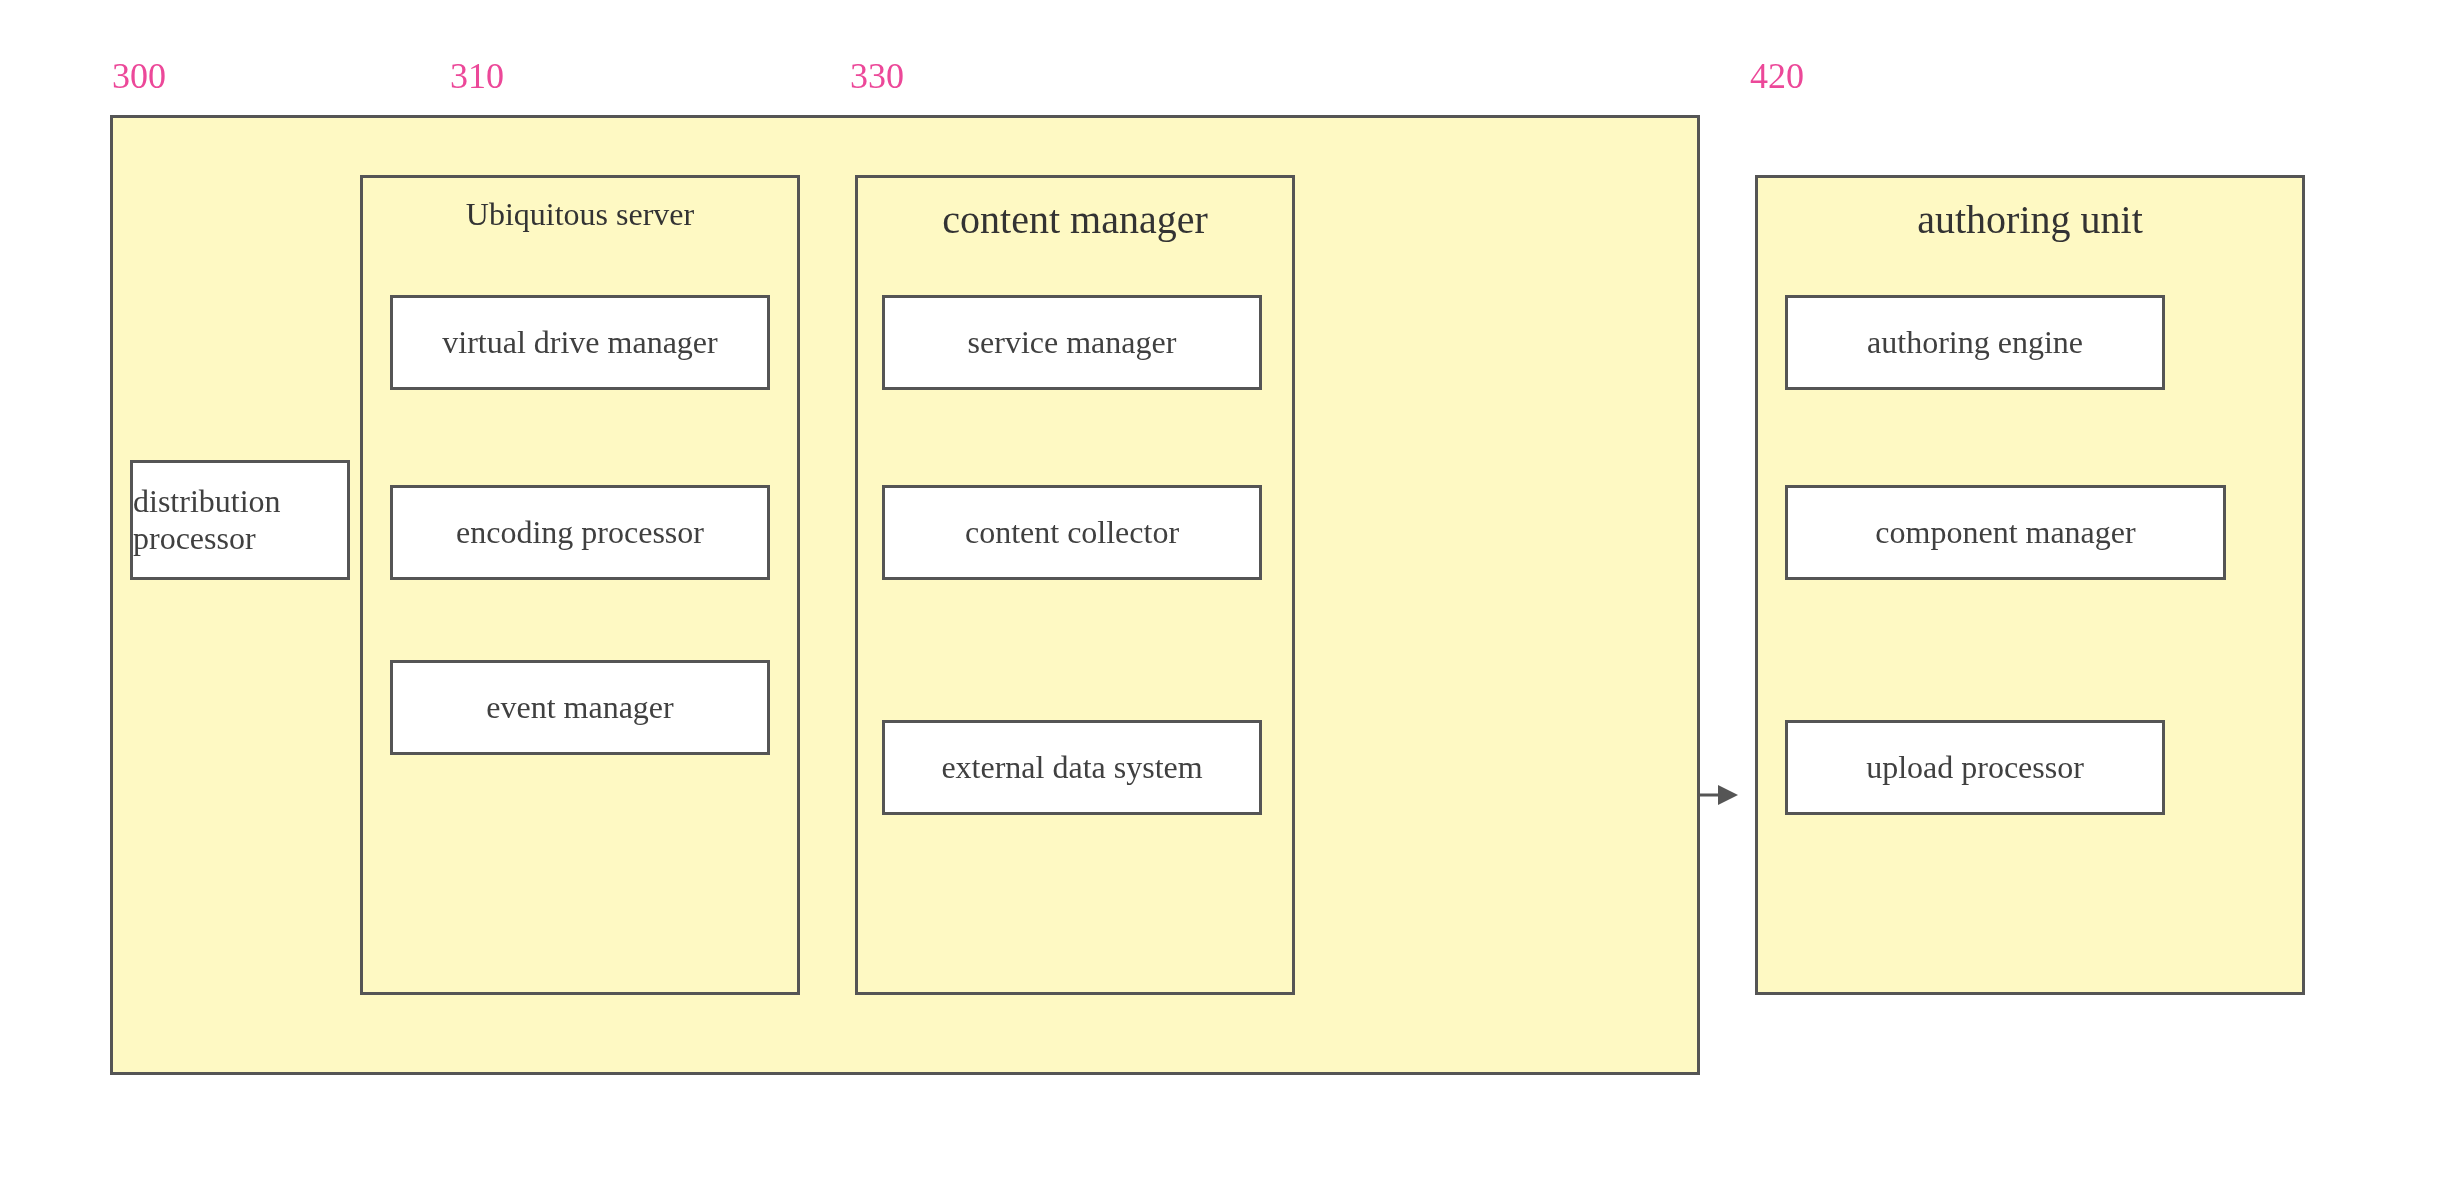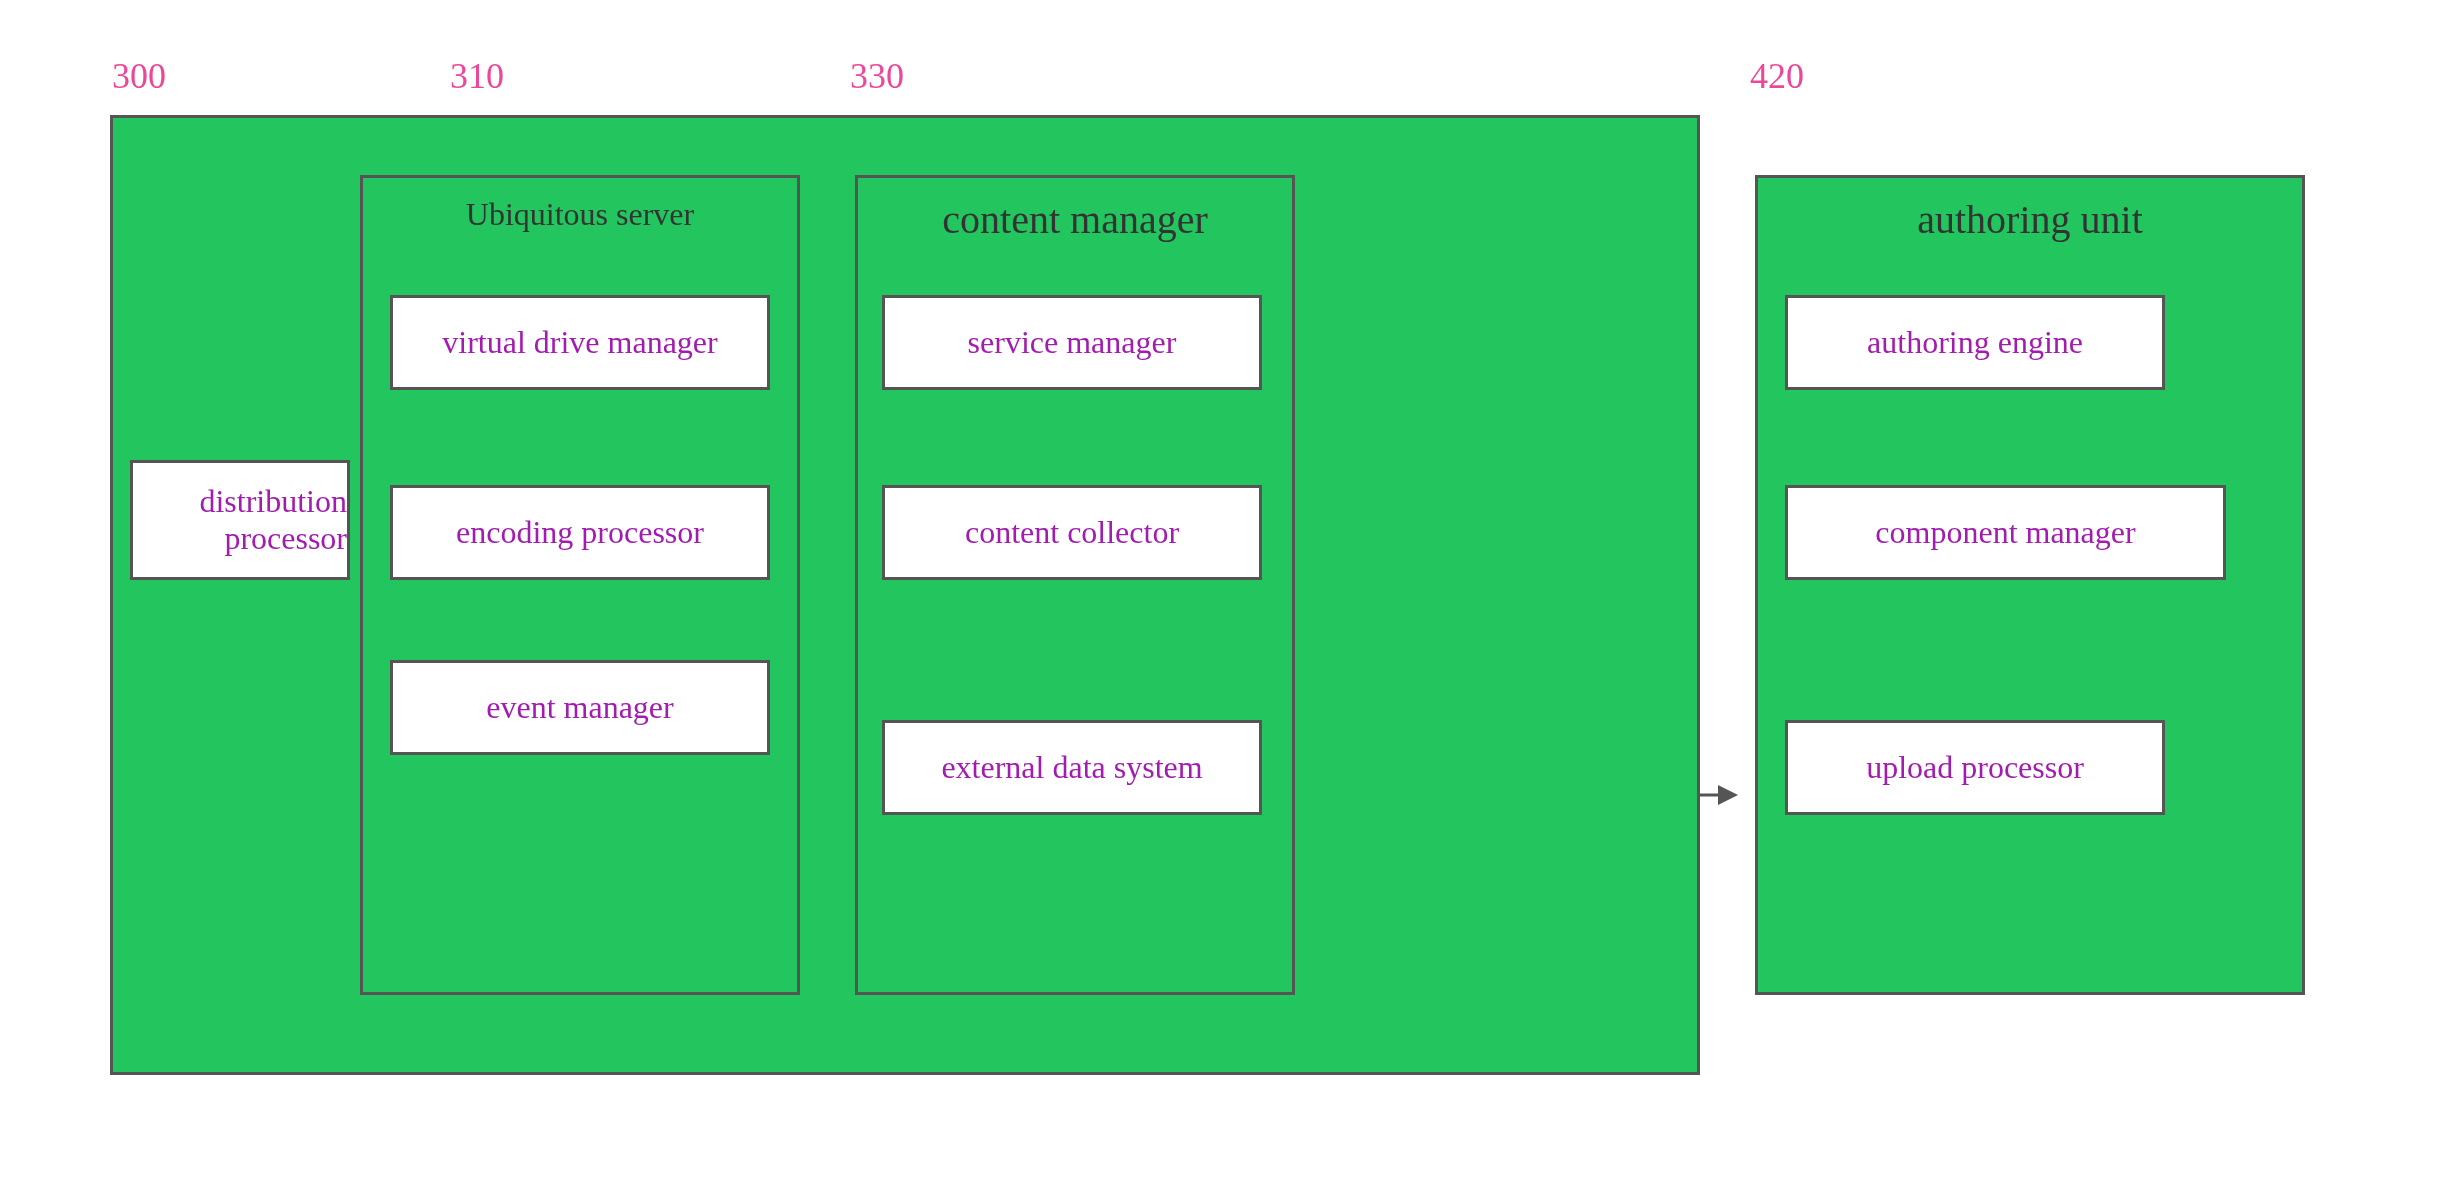--- a/index.html
+++ b/index.html
@@ -23,21 +23,21 @@
     .ref-num {
       position: absolute;
       font-size: 36px;
       color: #ec4899;
     }
 
     
     .box {
       position: absolute;
       border: 3px solid #555;
-      background: #22c55e;
+      background: #fef9c3;
     }
 
     .box-label {
       position: absolute;
       font-size: 34px;
       color: #333;
       text-align: center;
       width: 100%;
     }
 
@@ -46,22 +46,22 @@
       position: absolute;
       border: 3px solid #555;
       background: #fff;
       display: flex;
       align-items: center;
       justify-content: center;
     }
 
     .comp-box-label {
       font-size: 32px;
-      color: #a21caf;
-      text-align: right;
+      color: #404040;
+      text-align: left;
     }
 
     
     svg.lines {
       position: absolute;
       top: 0; left: 0;
       width: 2460px;
       height: 1177px;
       pointer-events: none;
     }

